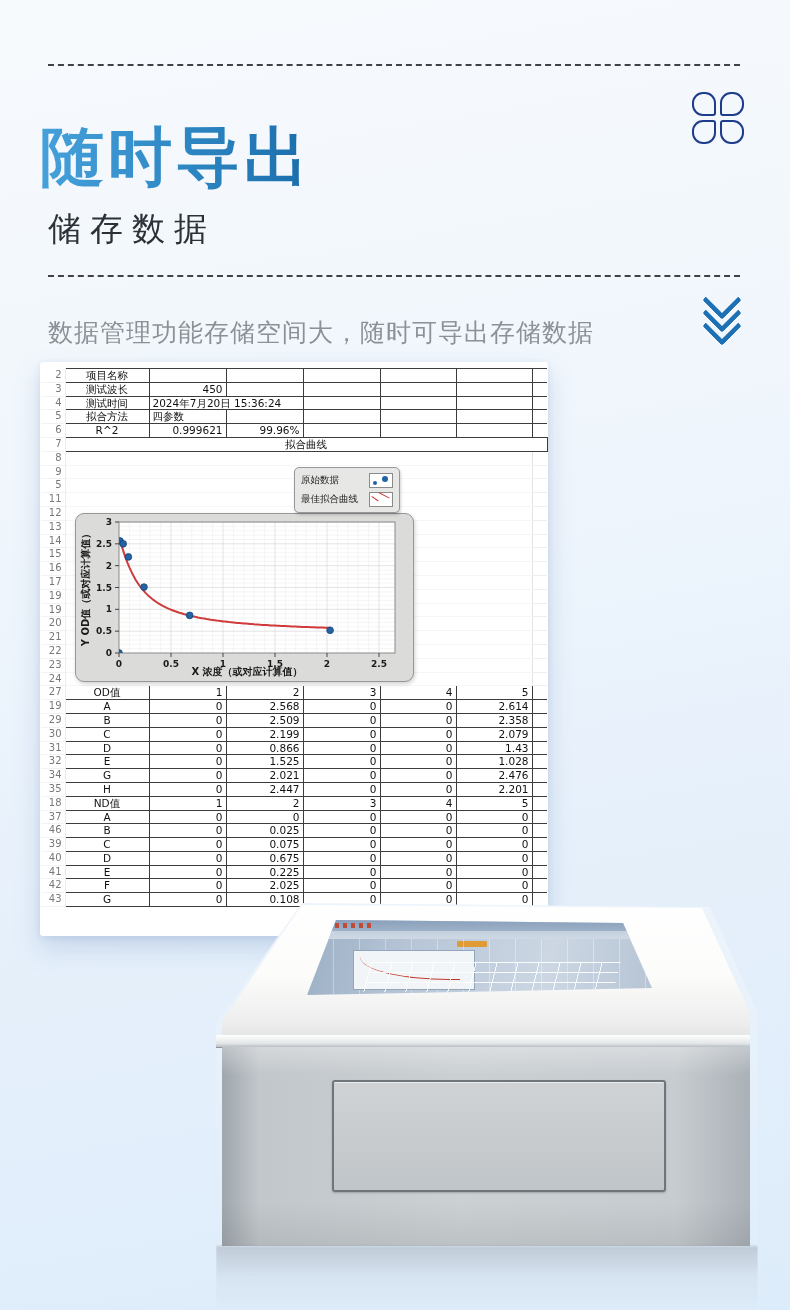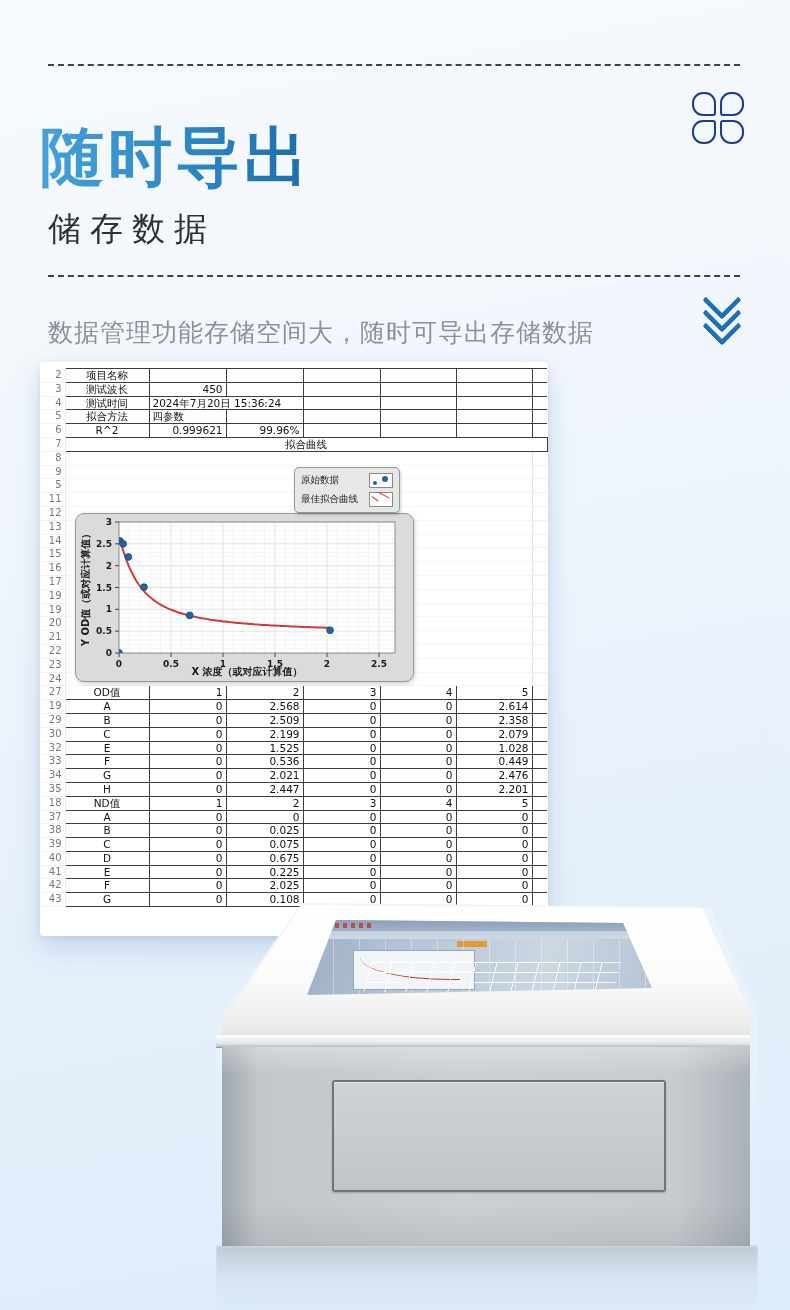--- a/index.html
+++ b/index.html
@@ -313,37 +313,37 @@
           <td class="num">30</td>
           <td class="bx lab">C</td>
           <td class="bx r">0</td>
           <td class="bx r">2.199</td>
           <td class="bx r">0</td>
           <td class="bx r">0</td>
           <td class="bx r">2.079</td>
           <td class="hx"></td>
         </tr>
         <tr>
+          <td class="num">31</td>
+          <td class="bx lab">D</td>
+          <td class="bx r">0</td>
+          <td class="bx r">0.866</td>
+          <td class="bx r">0</td>
+          <td class="bx r">0</td>
+          <td class="bx r">1.43</td>
+          <td class="hx"></td>
+        </tr>
+        <tr>
           <td class="num">32</td>
           <td class="bx lab">E</td>
           <td class="bx r">0</td>
           <td class="bx r">1.525</td>
           <td class="bx r">0</td>
           <td class="bx r">0</td>
           <td class="bx r">1.028</td>
-          <td class="hx"></td>
-        </tr>
-        <tr>
-          <td class="num">33</td>
-          <td class="bx lab">F</td>
-          <td class="bx r">0</td>
-          <td class="bx r">0.536</td>
-          <td class="bx r">0</td>
-          <td class="bx r">0</td>
-          <td class="bx r">0.449</td>
           <td class="hx"></td>
         </tr>
         <tr>
           <td class="num">34</td>
           <td class="bx lab">G</td>
           <td class="bx r">0</td>
           <td class="bx r">2.021</td>
           <td class="bx r">0</td>
           <td class="bx r">0</td>
           <td class="bx r">2.476</td>
@@ -373,21 +373,21 @@
           <td class="num">37</td>
           <td class="bx lab">A</td>
           <td class="bx r">0</td>
           <td class="bx r">0</td>
           <td class="bx r">0</td>
           <td class="bx r">0</td>
           <td class="bx r">0</td>
           <td class="hx"></td>
         </tr>
         <tr>
-          <td class="num">38</td>
+          <td class="num">46</td>
           <td class="bx lab">B</td>
           <td class="bx r">0</td>
           <td class="bx r">0.025</td>
           <td class="bx r">0</td>
           <td class="bx r">0</td>
           <td class="bx r">0</td>
           <td class="hx"></td>
         </tr>
         <tr>
           <td class="num">39</td>

